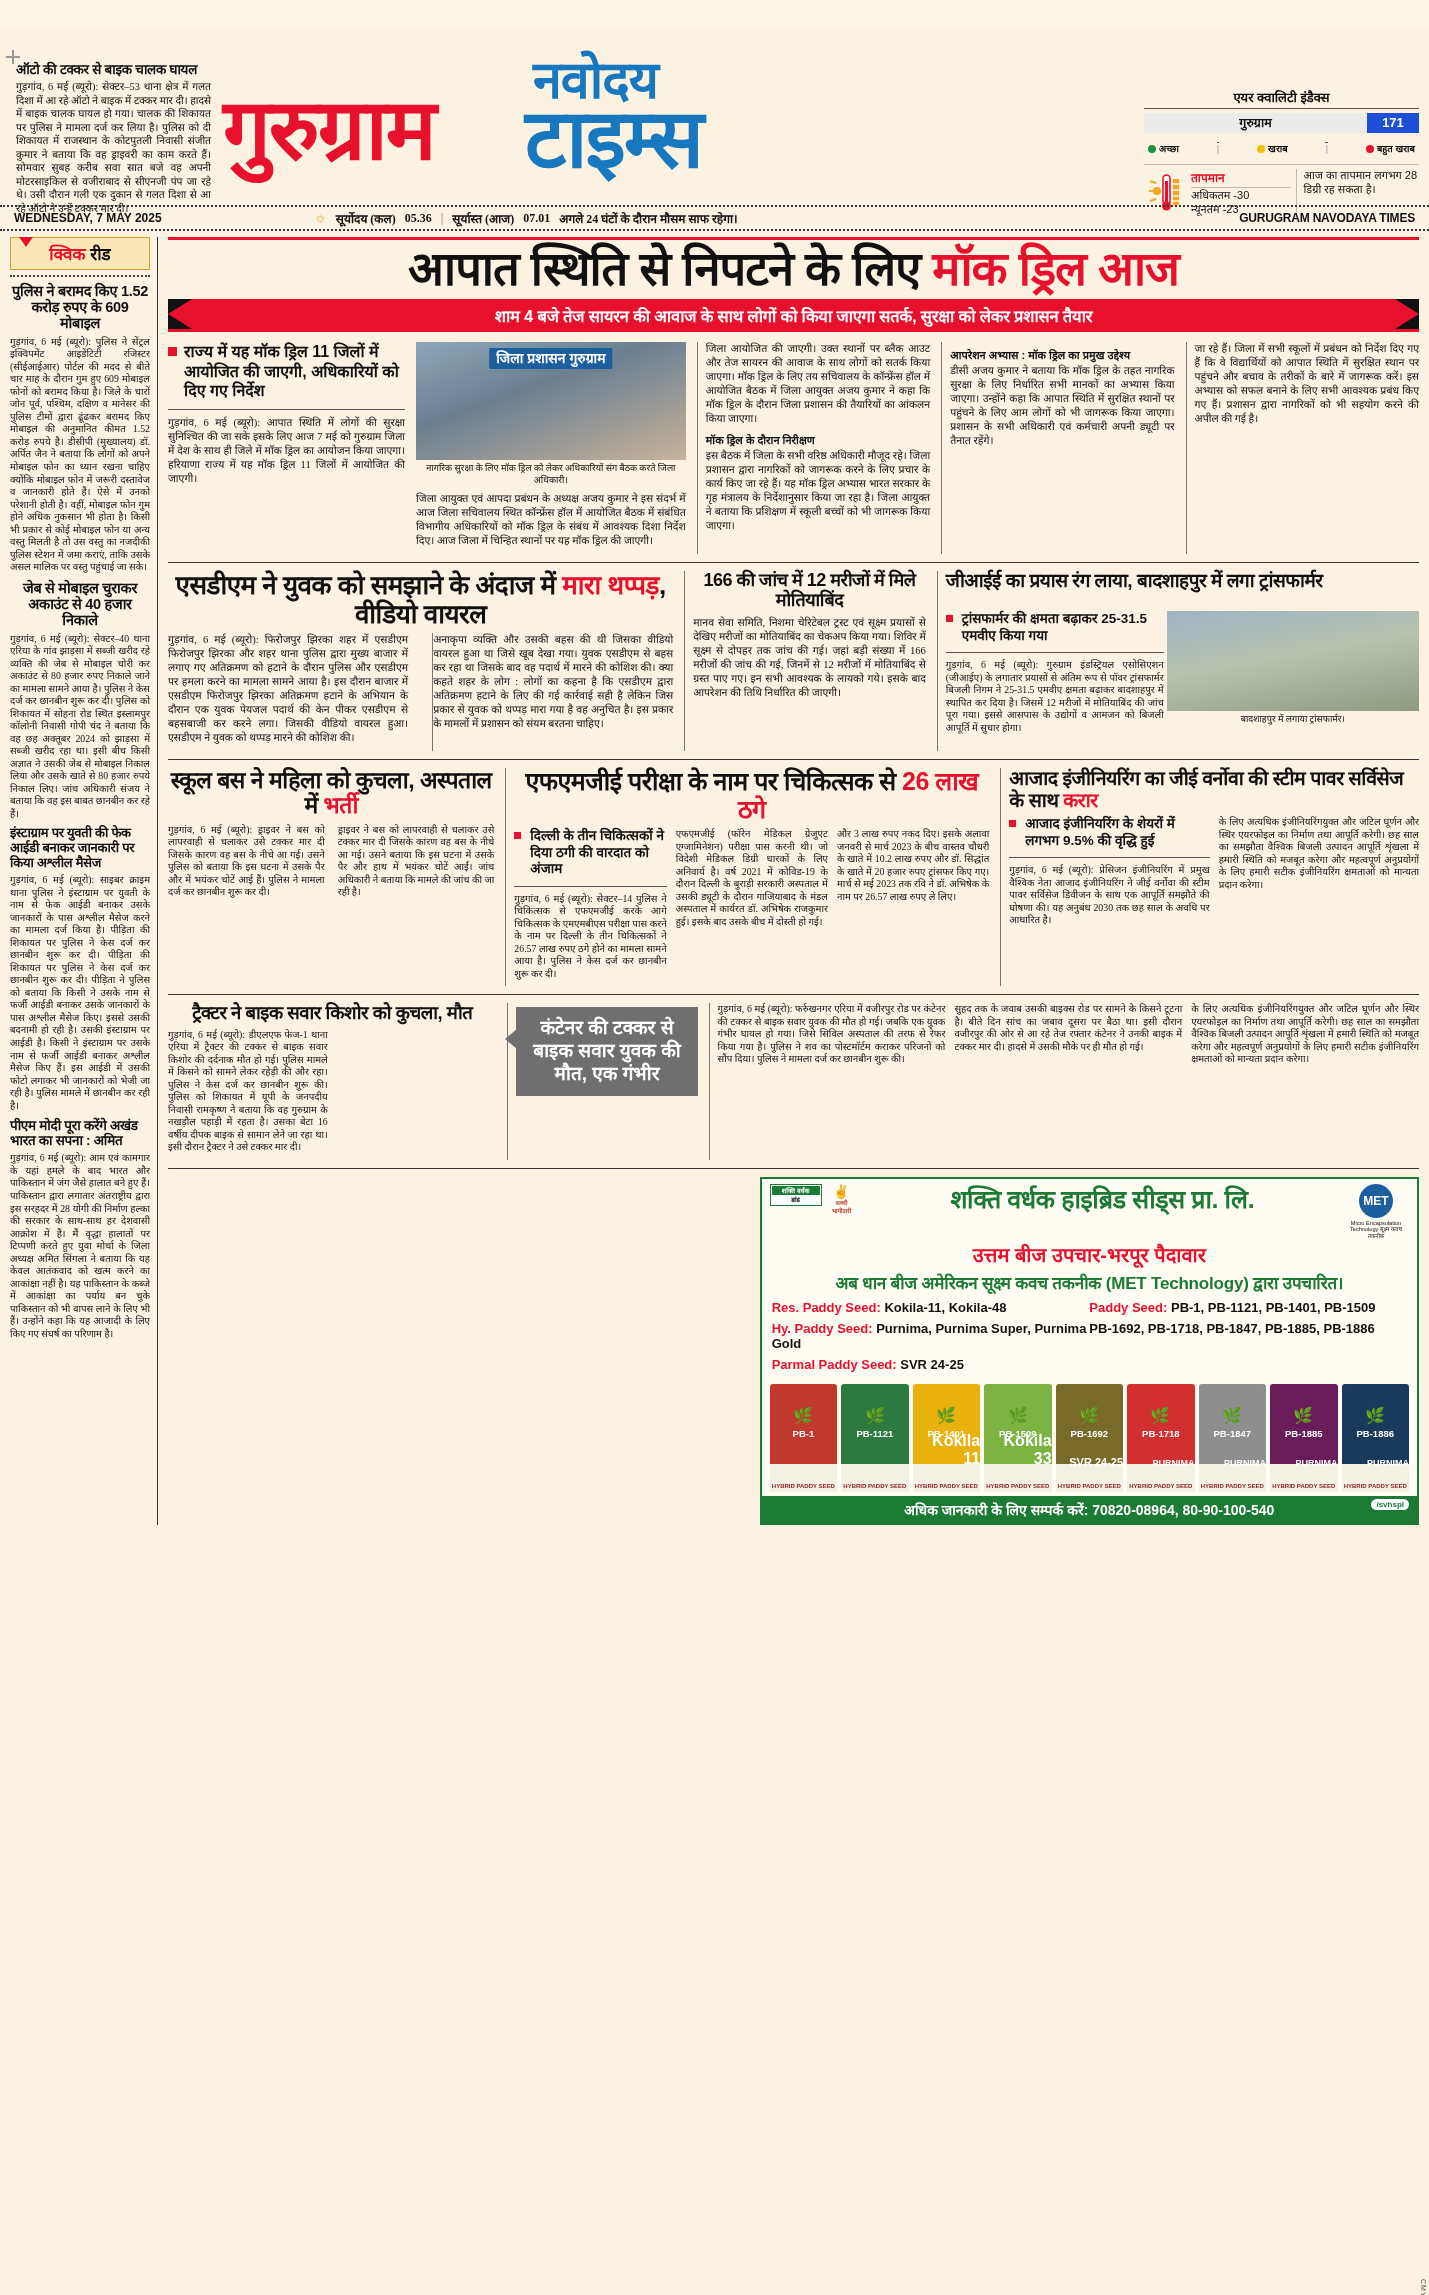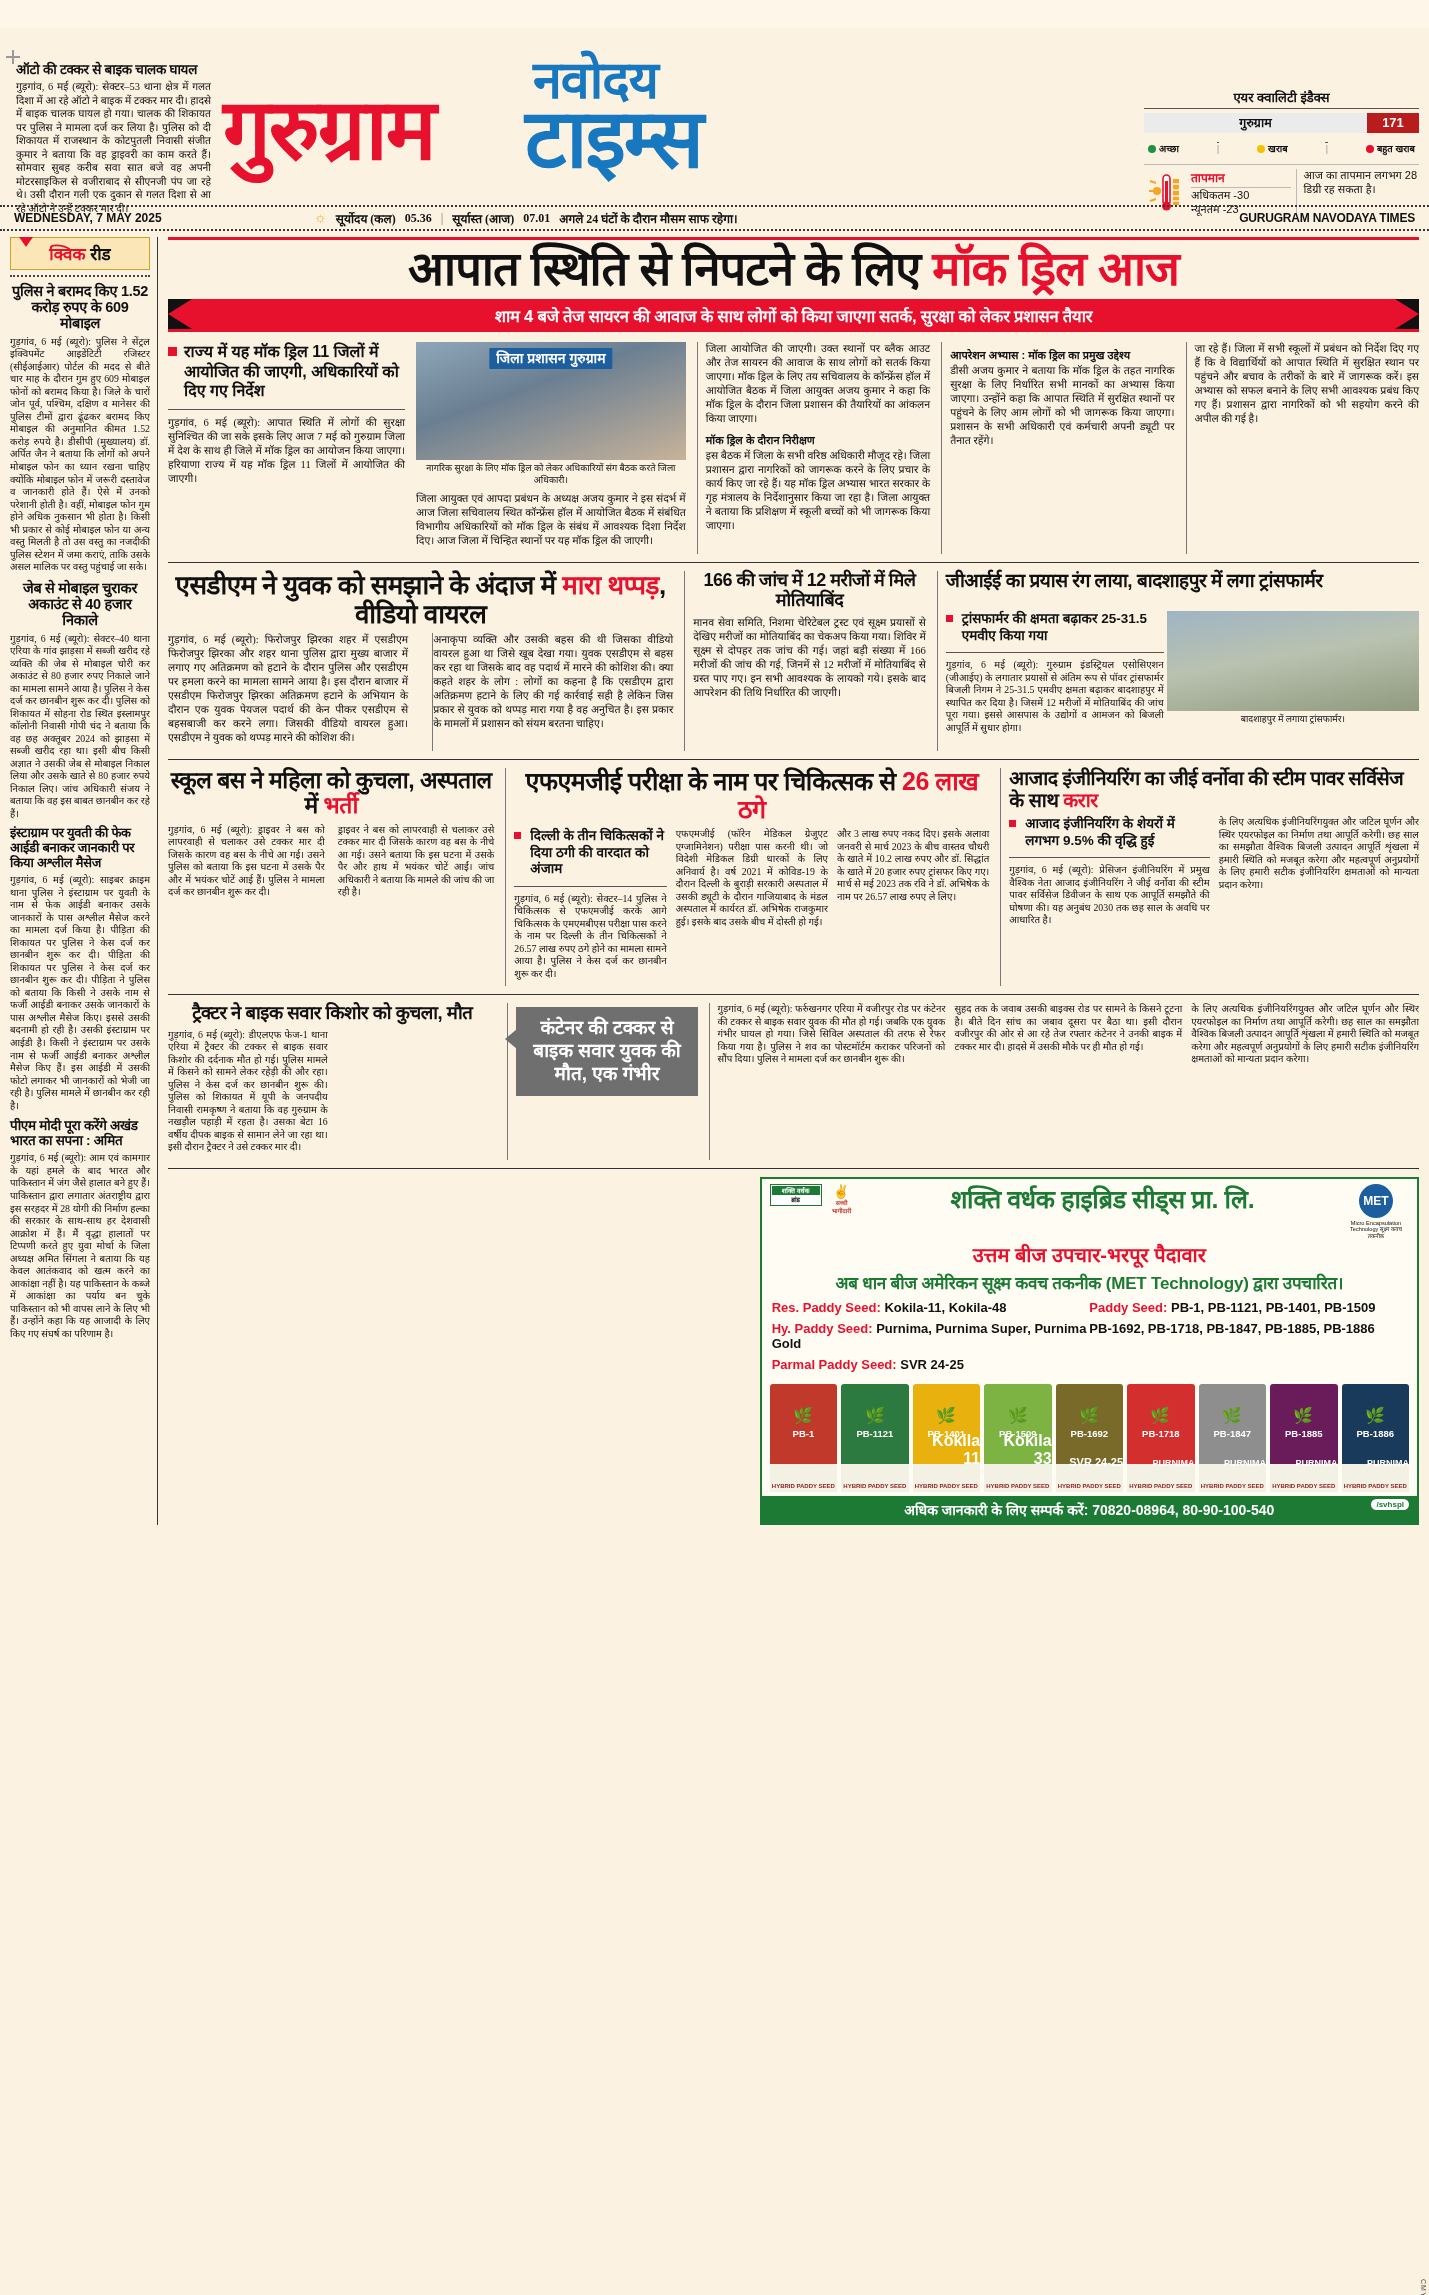--- a/index.html
+++ b/index.html
@@ -62,21 +62,21 @@
   .aqi-title {
     text-align:center; font-size:13px; font-weight:bold;
     padding-bottom:2px; border-bottom:1.5px solid #555; margin-bottom:4px;
   }
   .aqi-row { display:flex; align-items:stretch; height:20px; margin-bottom:3px; }
   .aqi-city {
     flex:1; background:#ebebeb; text-align:center; font-size:12.5px;
     font-weight:bold; line-height:20px;
   }
   .aqi-val {
-    width:52px; background:#b91c1c; color:#fff; text-align:center;
+    width:52px; background:#1d4ed8; color:#fff; text-align:center;
     font-size:13px; font-weight:bold; line-height:20px;
   }
   .aqi-legend {
     display:flex; justify-content:space-between; align-items:center;
     font-size:9.5px; font-weight:bold; padding:0 4px 4px;
     border-bottom:1px solid #bbb;
   }
   .aqi-legend span.dot { display:inline-block; width:8px; height:8px; border-radius:50%; margin-right:3px; vertical-align:middle;}
   .aqi-legend .sep { color:#bbb; }
   .weather-row { display:flex; margin-top:4px; }

